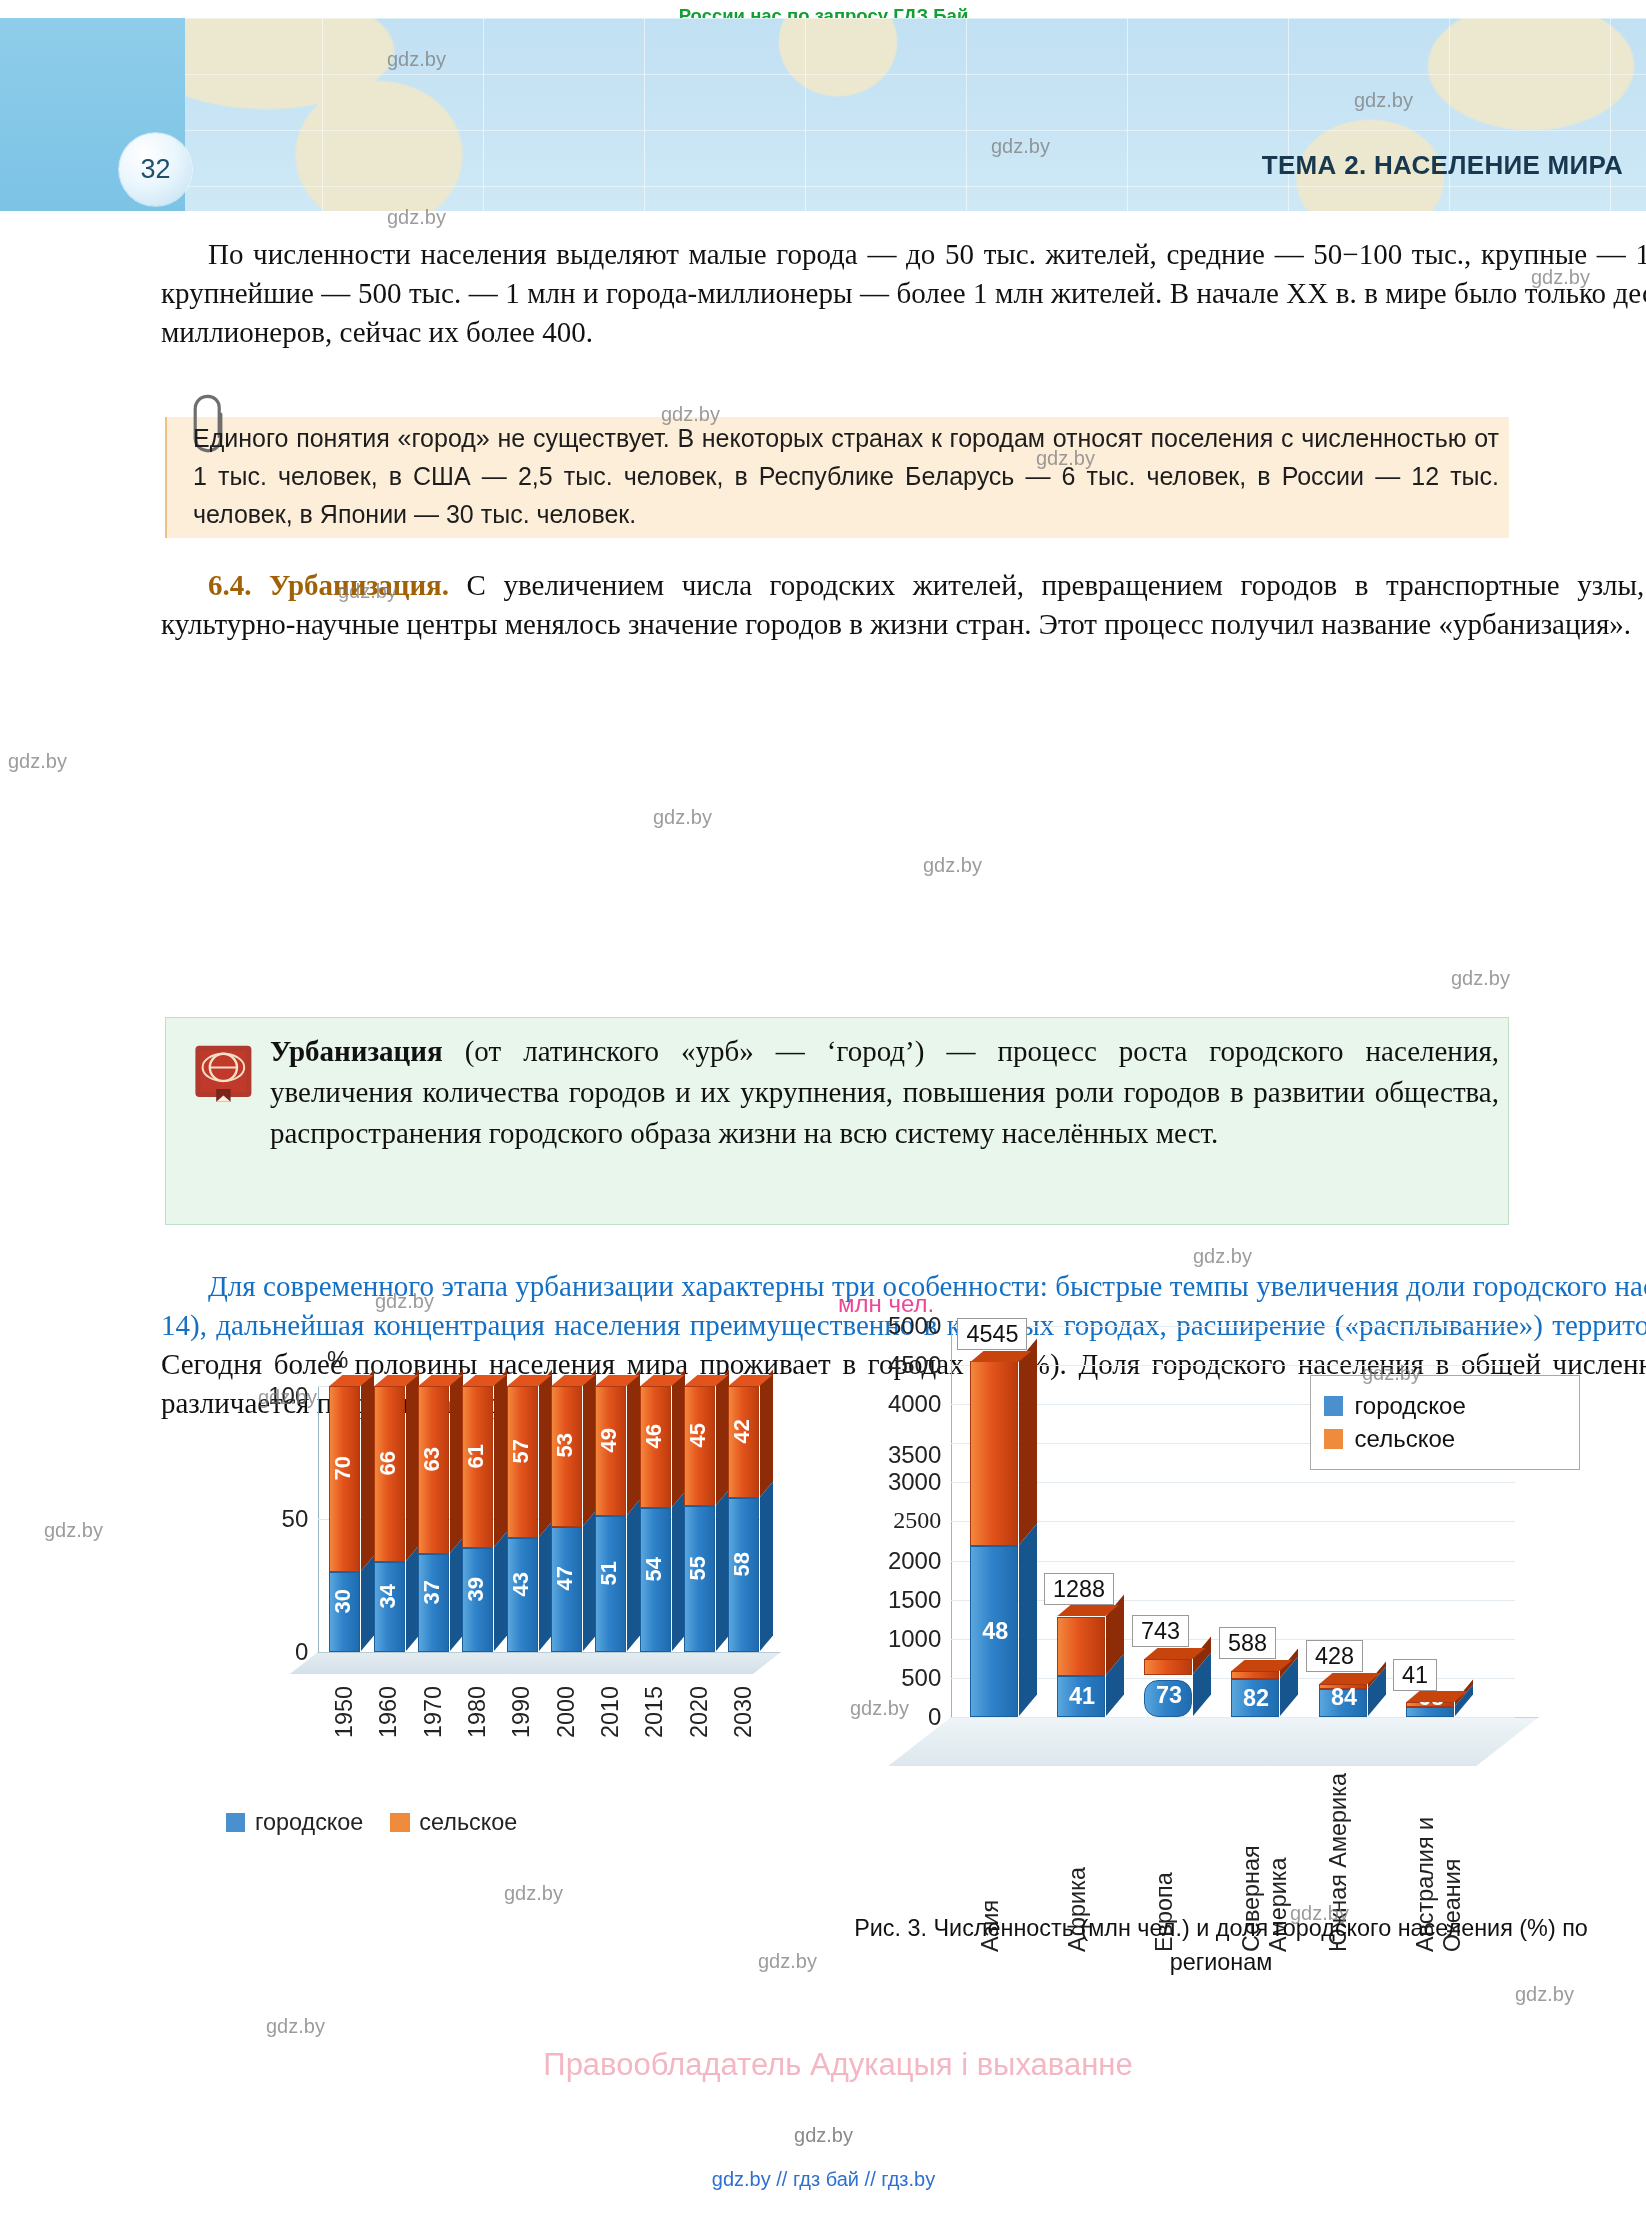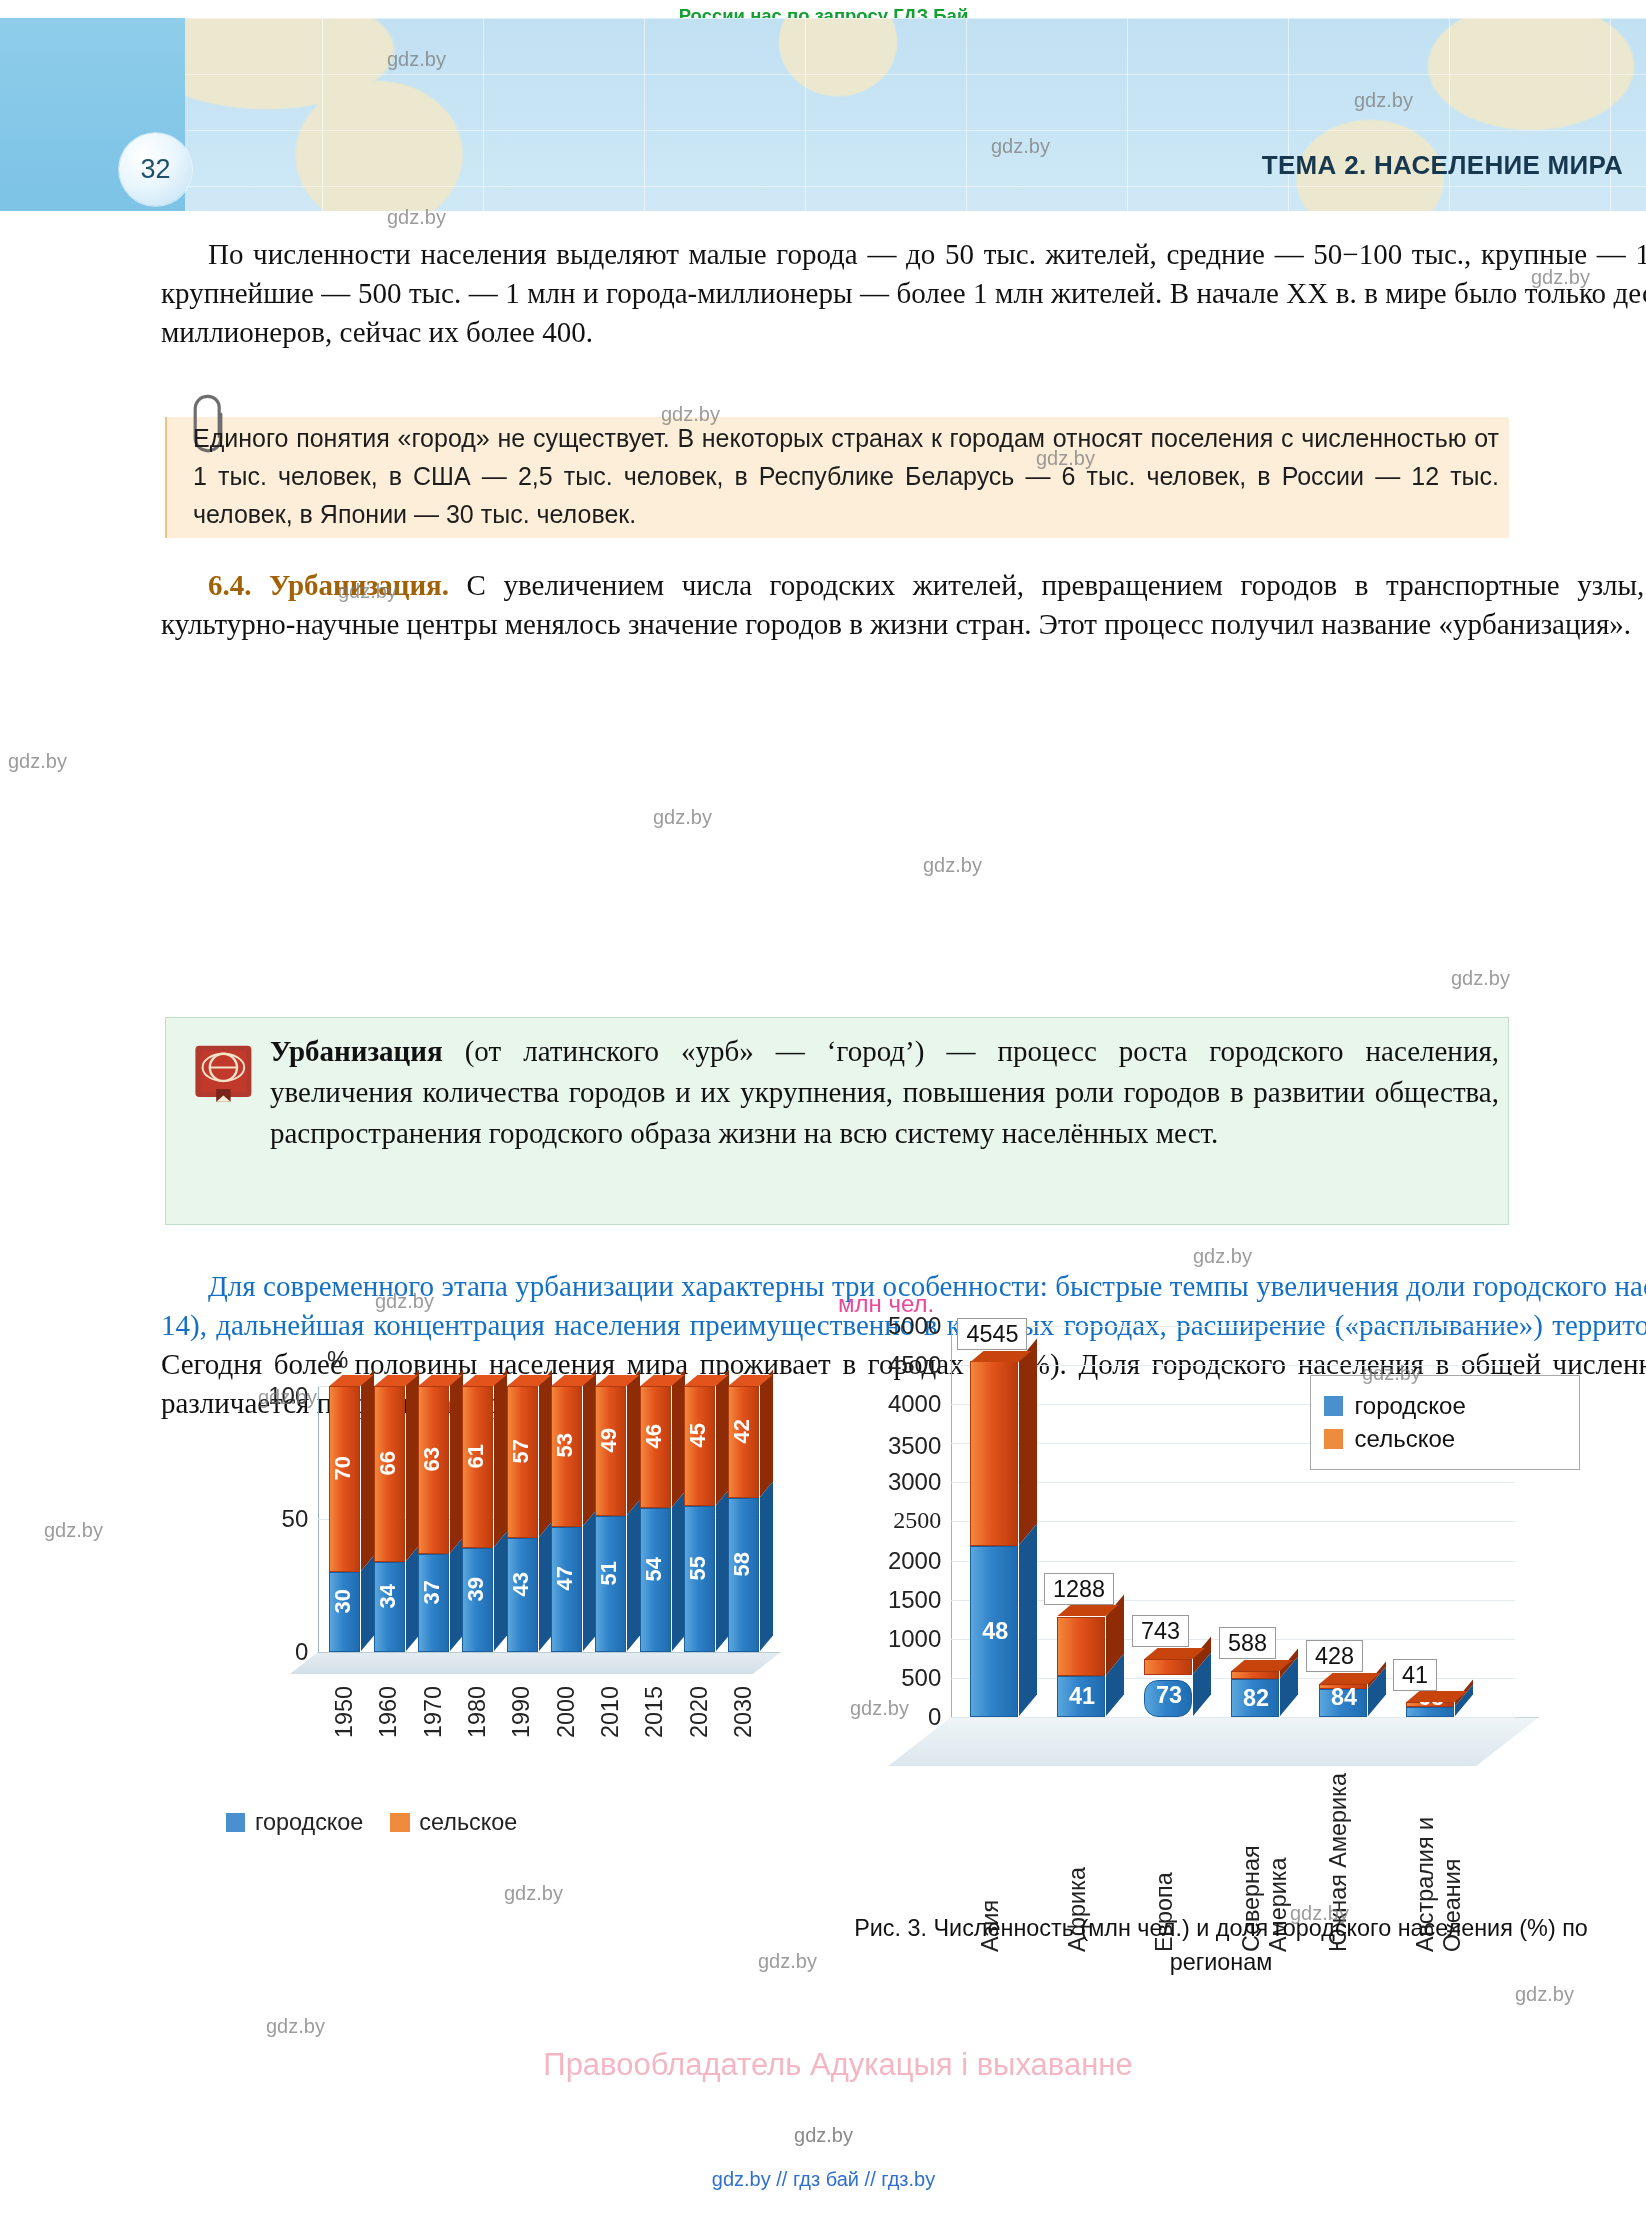--- a/index.html
+++ b/index.html
@@ -487,21 +487,21 @@
         <div class="f15-gl" style="top: 0px;"></div>
       </div>
     <div id="f15-yticks">
         <div class="f15-ytick" style="top: 391px;">0</div>
         <div class="f15-ytick" style="top: 352px;">500</div>
         <div class="f15-ytick" style="top: 313px;">1000</div>
         <div class="f15-ytick" style="top: 274px;">1500</div>
         <div class="f15-ytick" style="top: 235px;">2000</div>
         <div class="f15-ytick" style="top: 195px; font-family: Liberation Serif, serif;">2500</div>
         <div class="f15-ytick" style="top: 156px;">3000</div>
-        <div class="f15-ytick" style="top: 120px; margin-left: 35px;">3500</div>
+        <div class="f15-ytick" style="top: 129px; margin-left: 35px;">3500</div>
         <div class="f15-ytick" style="top: 78px;">4000</div>
         <div class="f15-ytick" style="top: 39px;">4500</div>
         <div class="f15-ytick" style="top: 0px;">5000</div>
       </div>
     <div id="f15-bars">
         <div class="bar15" style="left: 19.3px; height: 355px;">
           <div class="b15-rural" style="bottom: 171px; height: 185px;">
             <div class="b15-side" style="height: 185px; bottom: 0px; background: rgb(142, 44, 8);"></div>
           </div>
           <div class="b15-urban" style="height: 171px;">

